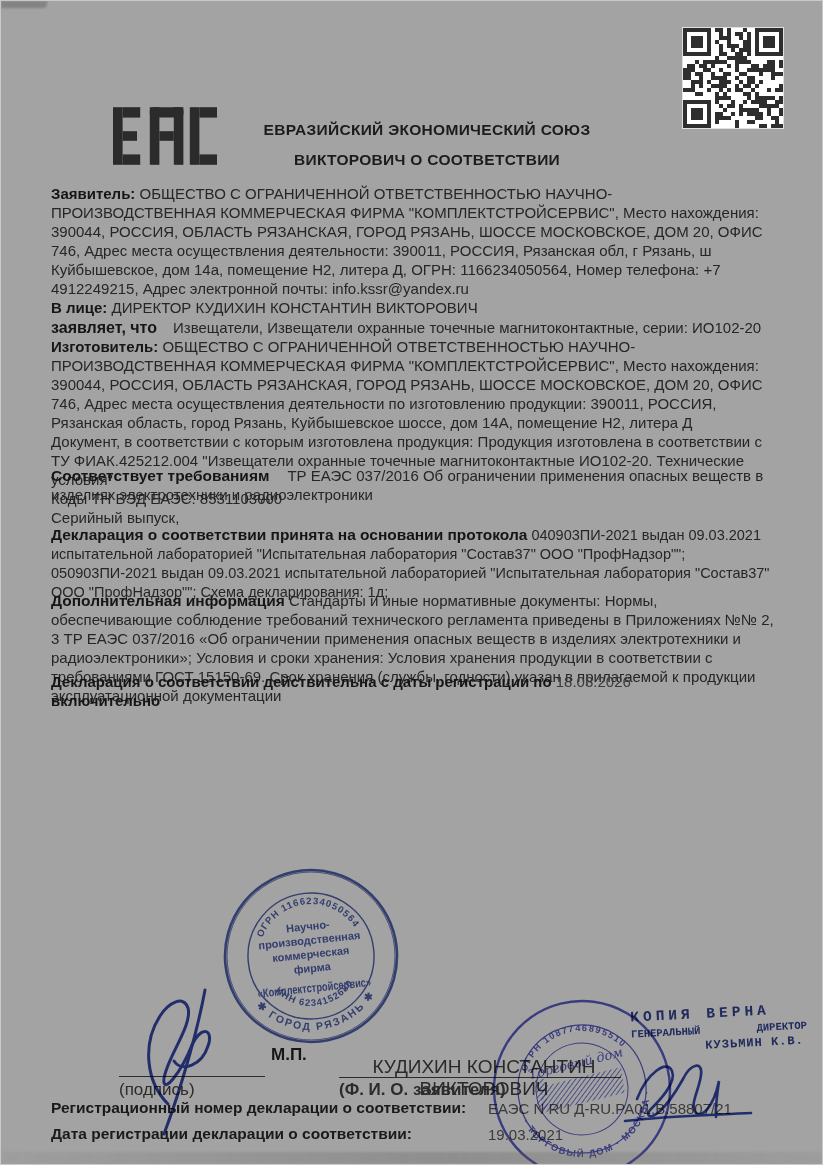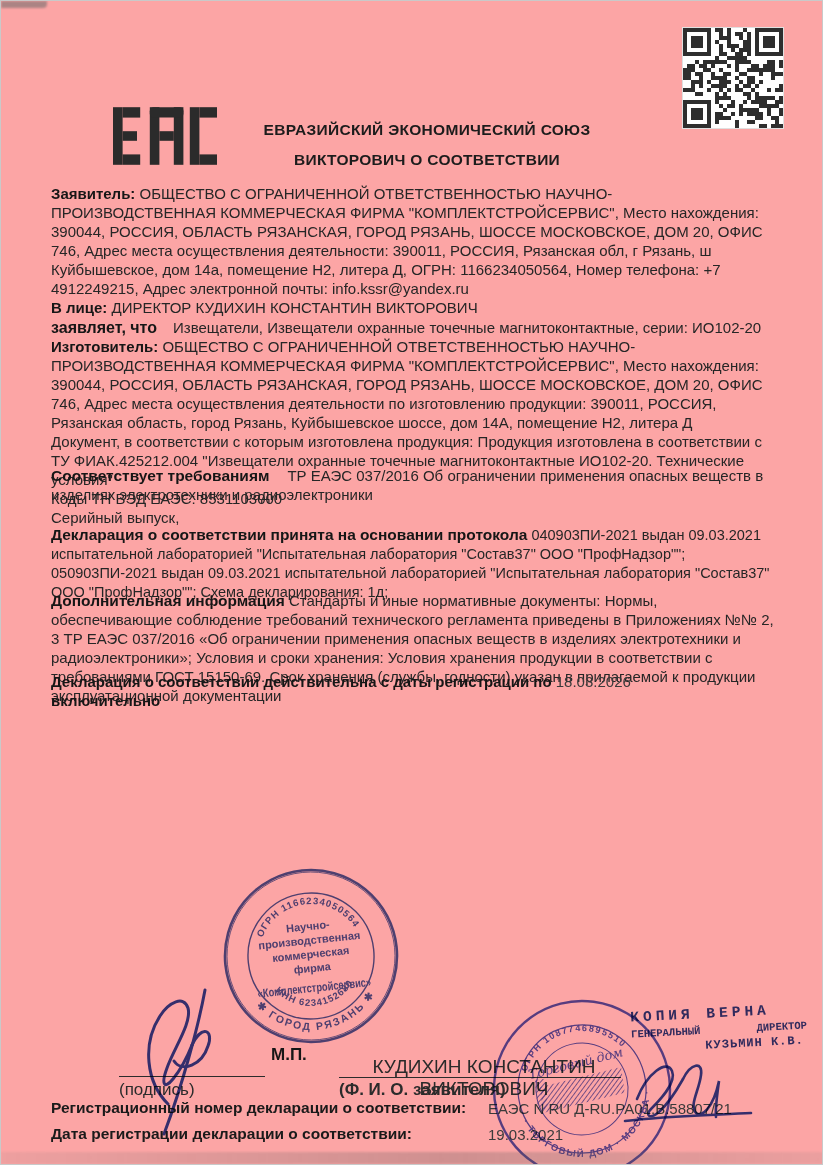--- a/index.html
+++ b/index.html
@@ -1,18 +1,18 @@
 <!DOCTYPE html>
 <html><head>
 <meta charset="utf-8">
 <style>
   html,body{margin:0;padding:0;background:#e8e8e8;}
   .page{
     position:relative; width:823px; height:1165px; margin:0 auto;
-    background:#fca5a5; overflow:hidden;
+    background:#a3a3a3; overflow:hidden;
     border:1px solid #c9c9c9; box-sizing:border-box;
     font-family:"Liberation Sans", sans-serif; color:#222;
   }
   .abs{position:absolute;}
   .title{width:772px; left:40px; text-align:center; font-weight:bold; font-size:15.5px; letter-spacing:.3px; color:#1c1c1c;}
   .content p{margin:0; font-size:15px; line-height:19px; color:#262626;}
   .blk{position:absolute; left:50px; width:724px;}
   .lbl{font-weight:bold; color:#161616;}
   .sm{font-size:13.5px; line-height:17px;}
   .xs{font-size:12.5px; line-height:16px;}

